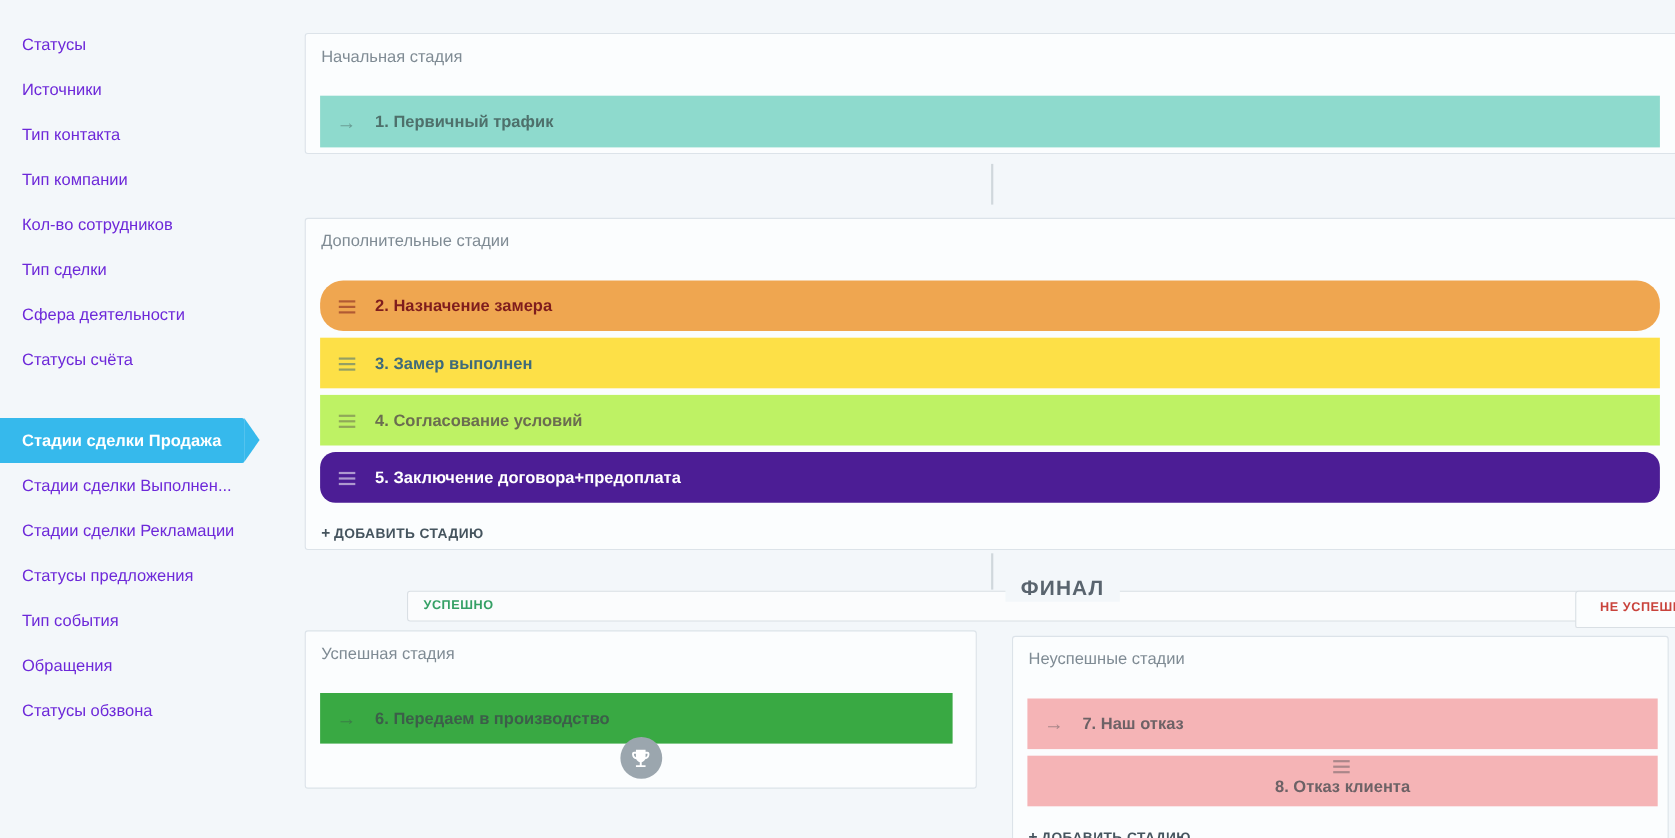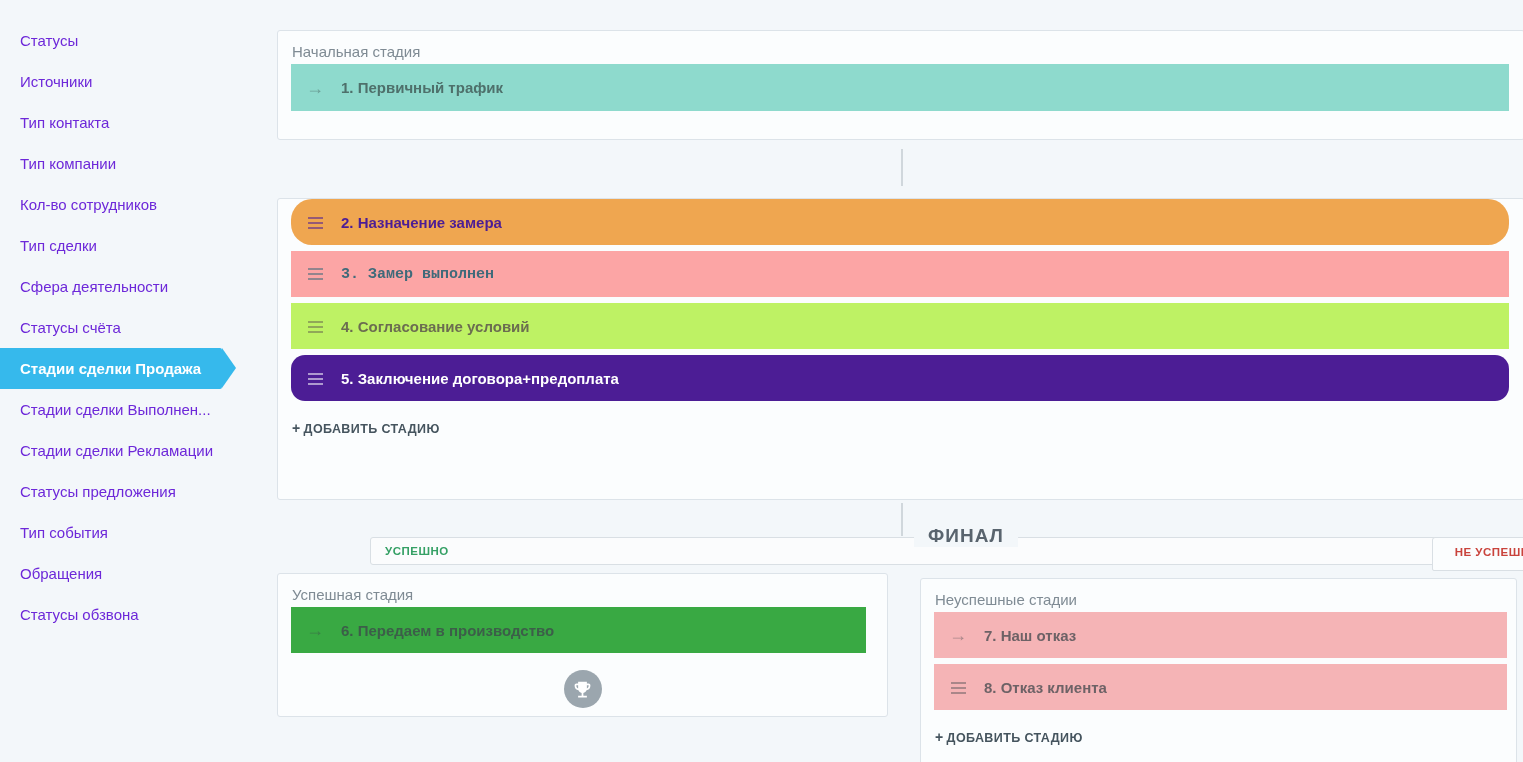--- a/index.html
+++ b/index.html
@@ -17,32 +17,33 @@
   }
   
   .sidebar{position:absolute;left:0;top:20px;width:277px}
   .nav-item{
     height:41px;line-height:41px;padding-left:20px;font-size:15px;color:#6d28d9;
     cursor:pointer;position:relative;white-space:nowrap;
   }
   .nav-item.active{
     width:222px;background:var(--active-blue);color:#fff;font-weight:bold;
     border-radius:0 2px 2px 0;
+    margin-top:32px;
   }
   .nav-item.active::after{
     content:"";position:absolute;right:-14px;top:0;width:0;height:0;
     border-top:20.5px solid transparent;border-bottom:20.5px solid transparent;
     border-left:14px solid var(--active-blue);
   }
   
   .panel{
     position:absolute;background:var(--panel-bg);
     border:1px solid var(--panel-border);border-radius:3px;
   }
-  .panel-title{font-size:15px;color:#7f8b94;padding:12px 14px 4px}
+  .panel-title{font-size:15px;color:#7f8b94;padding:12px 14px 27px}
   .stage{
     height:46px;margin:0 15px 6px 13px;display:flex;align-items:center;
     font-weight:bold;font-size:15px;cursor:pointer;
   }
   .s-icon{
     flex:0 0 20px;margin:0 16px 0 14px;text-align:center;
     opacity:.55;font-weight:normal;font-size:18px;line-height:1;
   }
   .burger{
     display:inline-block;width:15px;height:2px;background:currentColor;
@@ -108,25 +109,26 @@
   <div class="panel-title">Начальная стадия</div>
   <div class="stage" style="height: 47px; background-color: rgb(142, 218, 205); color: rgb(78, 112, 107);">
     <span class="s-icon">→</span>
     <span>1. Первичный трафик</span>
   </div>
 </div>
 
 <div class="vline" style="left:901px;top:149px;height:37px"></div>
 
 <div class="panel" style="left:277px;top:198px;width:1248px;height:302px">
-  <div class="stage" style="background-color: rgb(239, 166, 80); color: #4c1d95; border-radius: 21px;">
+  <div class="panel-title">Дополнительные стадии</div>
+  <div class="stage" style="background-color: rgb(239, 166, 80); color: #7f1d1d; border-radius: 21px;">
     <span class="s-icon"><i class="burger"></i></span>
     <span>2. Назначение замера</span>
   </div>
-  <div class="stage" style="background-color: #fca5a5; color: rgb(63, 106, 122); font-family: Liberation Mono, monospace;">
+  <div class="stage" style="background-color: #fde047; color: rgb(63, 106, 122);">
     <span class="s-icon"><i class="burger"></i></span>
     <span>3. Замер выполнен</span>
   </div>
   <div class="stage" style="background-color: #bef264; color: rgb(107, 109, 80);">
     <span class="s-icon"><i class="burger"></i></span>
     <span>4. Согласование условий</span>
   </div>
   <div class="stage" style="background-color: #4c1d95; color: rgb(255, 255, 255); border-radius: 14px;">
     <span class="s-icon"><i class="burger"></i></span>
     <span>5. Заключение договора+предоплата</span>
@@ -156,20 +158,20 @@
       </svg>
   </div>
 </div>
 
 <div class="panel" style="left:920px;top:578px;width:597px;height:196px">
   <div class="panel-title">Неуспешные стадии</div>
   <div class="stage" style="margin-right: 9px; background-color: rgb(245, 180, 182); color: rgb(109, 98, 102);">
     <span class="s-icon">→</span>
     <span>7. Наш отказ</span>
   </div>
-  <div class="stage" style="margin-right: 9px; background-color: rgb(245, 180, 182); color: rgb(109, 98, 102);">
+  <div class="stage" style="margin-right: 9px; background-color: rgb(245, 180, 182); color: rgb(109, 98, 102); flex-direction: column;">
     <span class="s-icon"><i class="burger"></i></span>
     <span>8. Отказ клиента</span>
   </div>
   <div class="add-stage">
     <span class="plus">+</span><span>ДОБАВИТЬ СТАДИЮ</span>
   </div>
 </div>
 
 </body></html>

